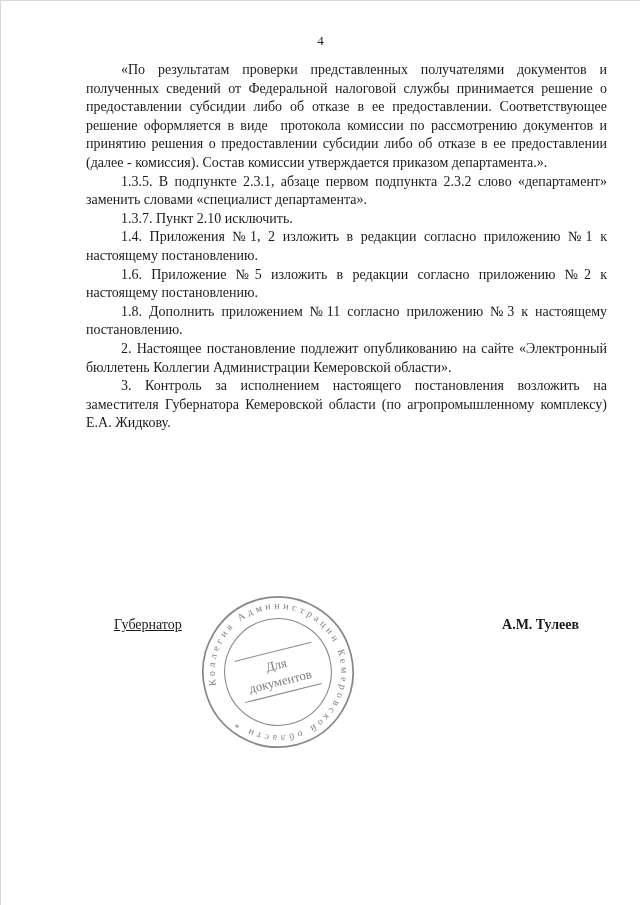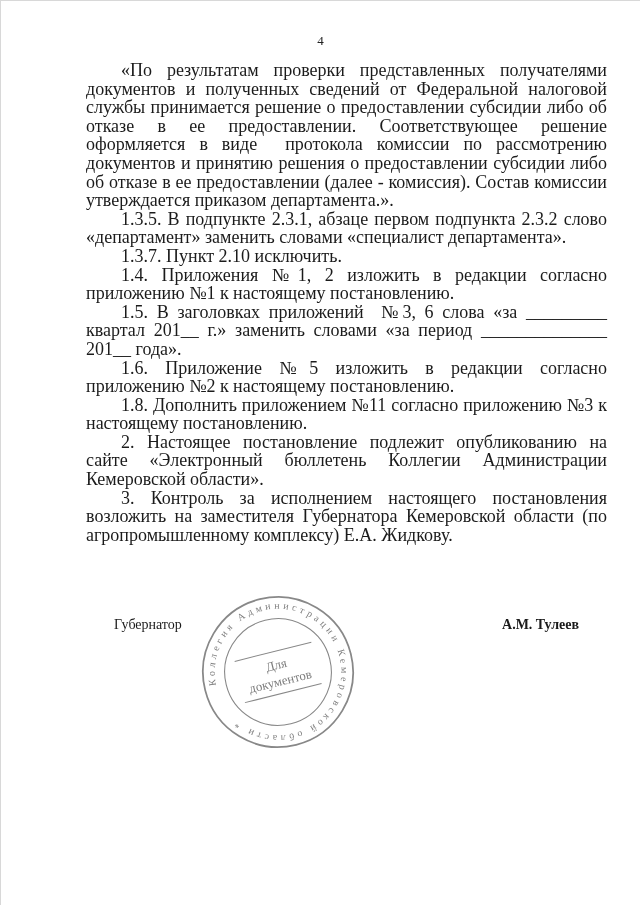--- a/index.html
+++ b/index.html
@@ -26,41 +26,41 @@
     width: 100%;
     text-align: center;
     font-size: 13px;
     color: #222;
   }
   .body-text {
     position: absolute;
     top: 60px;
     left: 85px;
     width: 521px;
-    font-size: 18px;
+    font-size: 14px;
     line-height: 18.6px;
     text-align: justify;
   }
   .para {
     margin: 0;
     text-indent: 35px;
     white-space: pre-wrap;
   }
   .signature-row {
     position: absolute;
     top: 614px;
     left: 85px;
     width: 521px;
     display: flex;
     justify-content: space-between;
     align-items: flex-end;
     font-size: 14px;
     line-height: 20px;
   }
-  .sig-left .sig-line1 { padding-left: 28px; }
+  .sig-left .sig-line1 { padding-left: 28px; text-decoration: underline; }
   .sig-right { padding-right: 28px; font-weight: bold; }
   .stamp {
     position: absolute;
     left: 198px;
     top: 592px;
     width: 158px;
     height: 158px;
     transform: rotate(-14deg);
     opacity: 0.82;
   }
@@ -88,21 +88,20 @@
 
 <div class="page">
 
   <div class="page-number">4</div>
 
   <div class="body-text">
     <p class="para">«По результатам проверки представленных получателями документов и полученных сведений от Федеральной налоговой службы принимается решение о предоставлении субсидии либо об отказе в ее предоставлении. Соответствующее решение оформляется в виде  протокола комиссии по рассмотрению документов и принятию решения о предоставлении субсидии либо об отказе в ее предоставлении (далее - комиссия). Состав комиссии утверждается приказом департамента.».</p>
     <p class="para">1.3.5. В подпункте 2.3.1, абзаце первом подпункта 2.3.2 слово «департамент» заменить словами «специалист департамента».</p>
     <p class="para">1.3.7. Пункт 2.10 исключить.</p>
     <p class="para">1.4. Приложения №1, 2 изложить в редакции согласно приложению №1 к настоящему постановлению.</p>
-    <p class="para">1.5. В заголовках приложений  №3, 6 слова «за _________ квартал 201__ г.» заменить словами «за период ______________ 201__ года».</p>
     <p class="para">1.6. Приложение №5 изложить в редакции согласно приложению №2 к настоящему постановлению.</p>
     <p class="para">1.8. Дополнить приложением №11 согласно приложению №3 к настоящему постановлению.</p>
     <p class="para">2. Настоящее постановление подлежит опубликованию на сайте «Электронный бюллетень Коллегии Администрации Кемеровской области».</p>
     <p class="para">3. Контроль за исполнением настоящего постановления возложить на заместителя Губернатора Кемеровской области (по агропромышленному комплексу) Е.А. Жидкову.</p>
   </div>
 
   <div class="signature-row">
     <div class="sig-left">
       <div class="sig-line1">Губернатор</div>
     </div>

